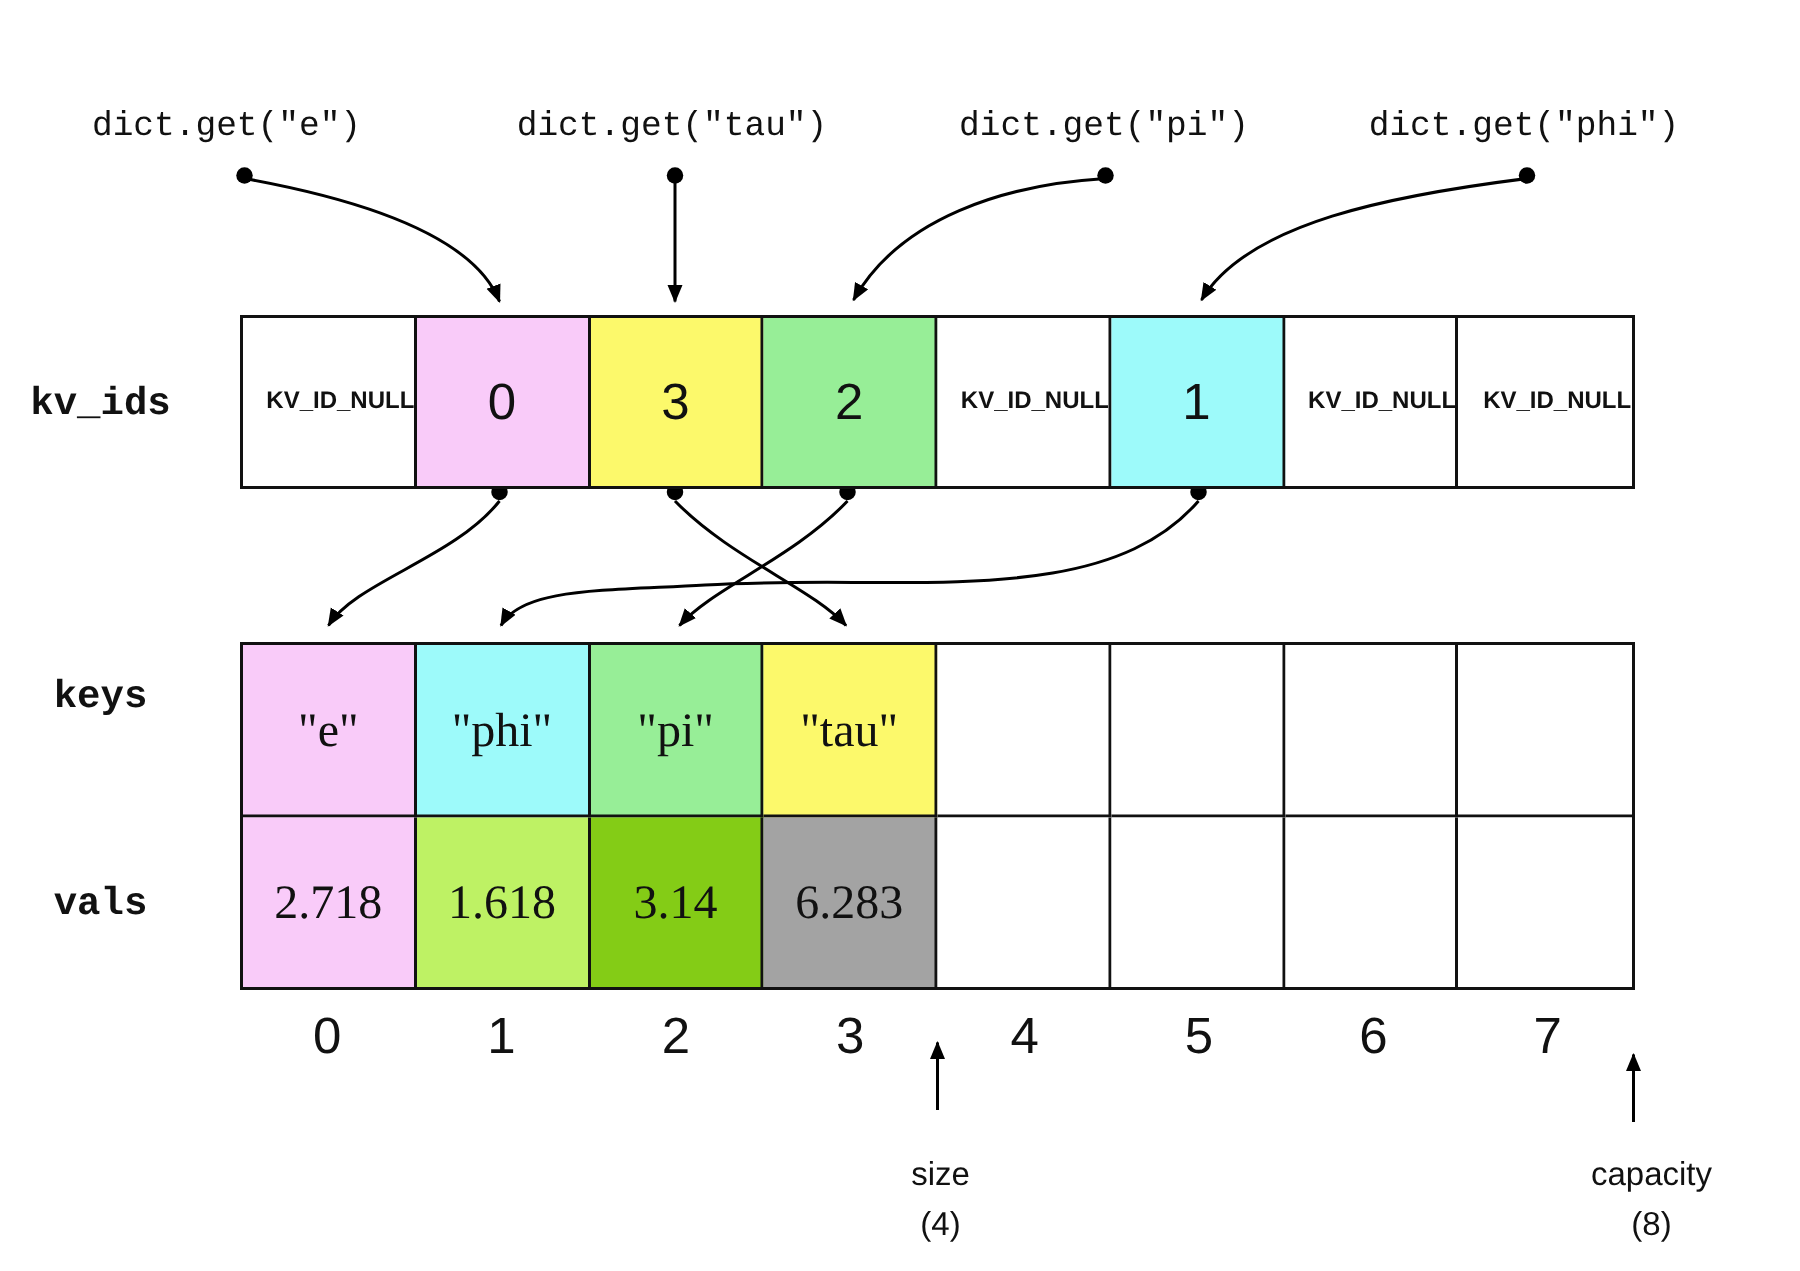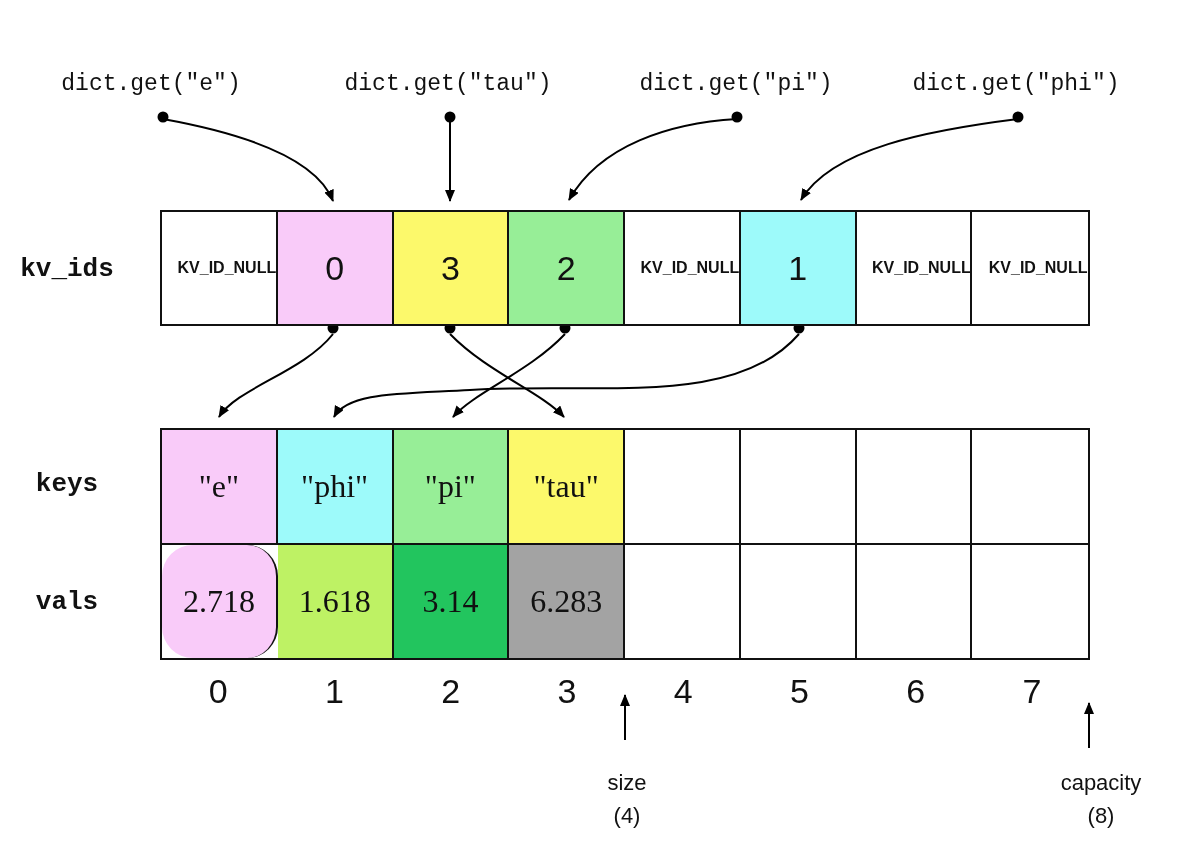--- a/index.html
+++ b/index.html
@@ -94,21 +94,21 @@
         <span class="id-text">1</span>
       </div>
     <div class="cell" style="background: rgb(255, 255, 255);">
         <span class="null-text">KV_ID_NULL</span>
       </div>
     <div class="cell" style="background: rgb(255, 255, 255);">
         <span class="null-text">KV_ID_NULL</span>
       </div>
   </div>
 
-  <div class="abs row-label" style="top:468px;">keys</div>
+  <div class="abs row-label" style="top:448px;">keys</div>
   <div class="abs row-label" style="top:586px;">vals</div>
   <div class="abs grid-row kv-table" style="left:160px;top:428px;width:930px;height:232px;">
     <div class="cell" style="background: rgb(249, 203, 249);">
         <span class="kv-text">"e"</span>
       </div>
     <div class="cell" style="background: rgb(157, 250, 250);">
         <span class="kv-text">"phi"</span>
       </div>
     <div class="cell" style="background: rgb(151, 238, 151);">
         <span class="kv-text">"pi"</span>
@@ -121,27 +121,27 @@
       </div>
     <div class="cell" style="background: rgb(255, 255, 255);">
         <span class="kv-text"></span>
       </div>
     <div class="cell" style="background: rgb(255, 255, 255);">
         <span class="kv-text"></span>
       </div>
     <div class="cell" style="background: rgb(255, 255, 255);">
         <span class="kv-text"></span>
       </div>
-    <div class="cell" style="background: rgb(249, 203, 249); border-radius: 31px;">
+    <div class="cell" style="background: rgb(249, 203, 249);">
         <span class="kv-text">2.718</span>
       </div>
     <div class="cell" style="background: #bef264;">
         <span class="kv-text">1.618</span>
       </div>
-    <div class="cell" style="background: #22c55e;">
+    <div class="cell" style="background: #84cc16;">
         <span class="kv-text">3.14</span>
       </div>
     <div class="cell" style="background: #a3a3a3;">
         <span class="kv-text">6.283</span>
       </div>
     <div class="cell" style="background: rgb(255, 255, 255);">
         <span class="kv-text"></span>
       </div>
     <div class="cell" style="background: rgb(255, 255, 255);">
         <span class="kv-text"></span>

